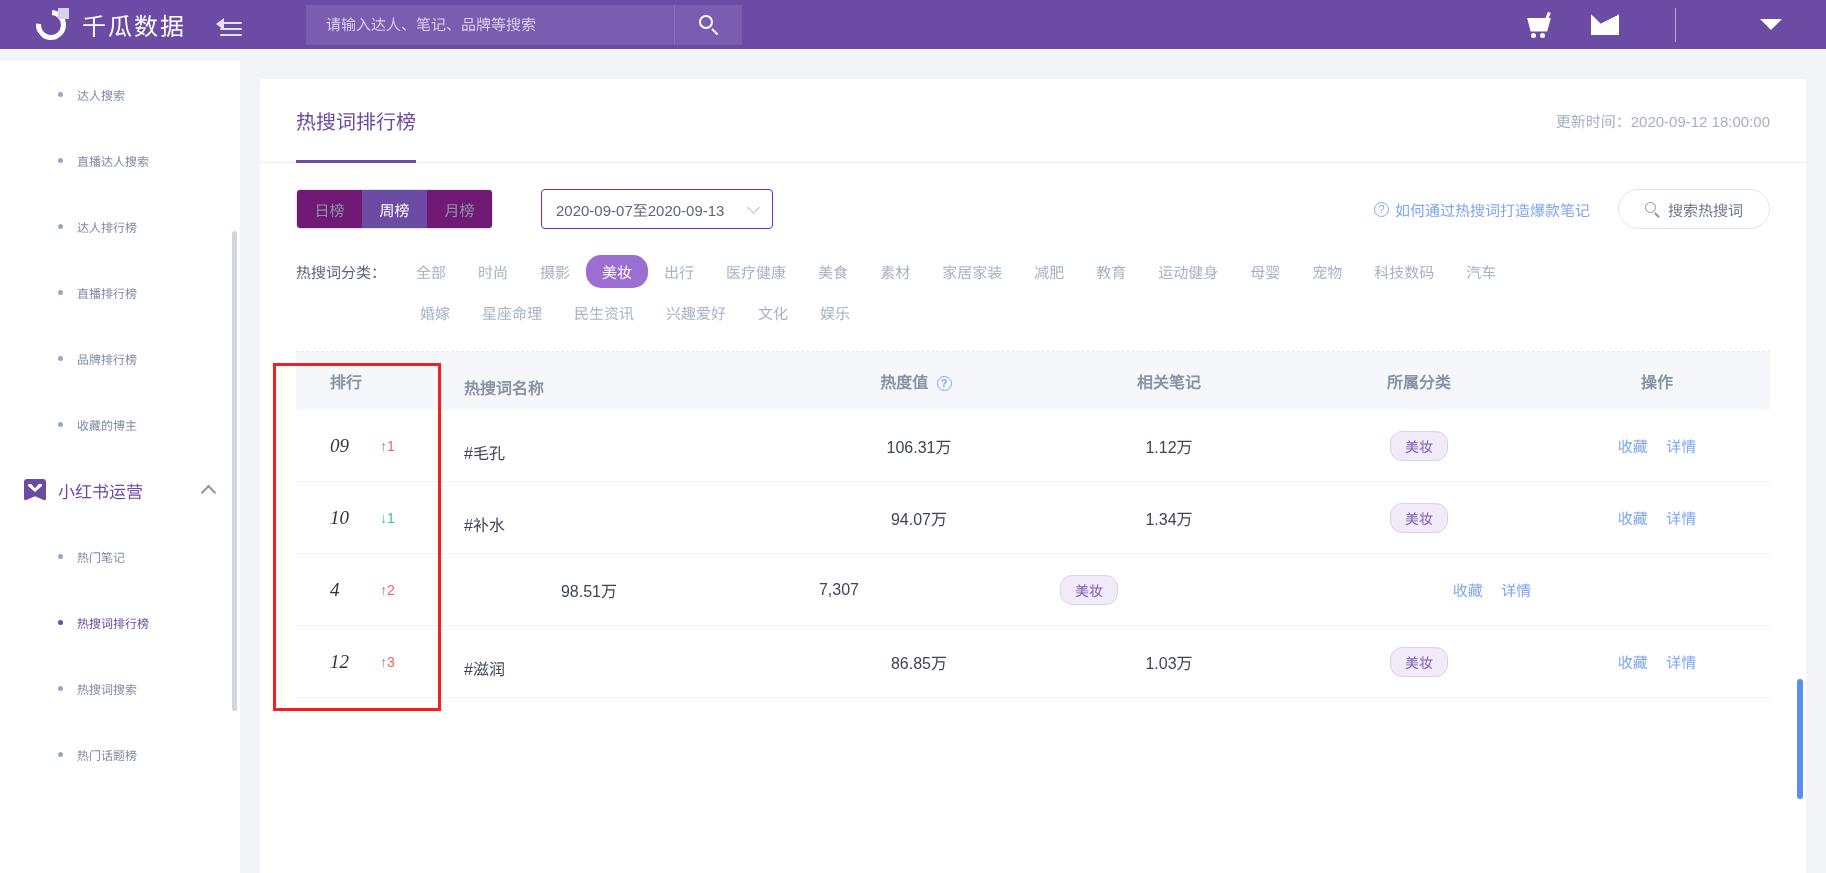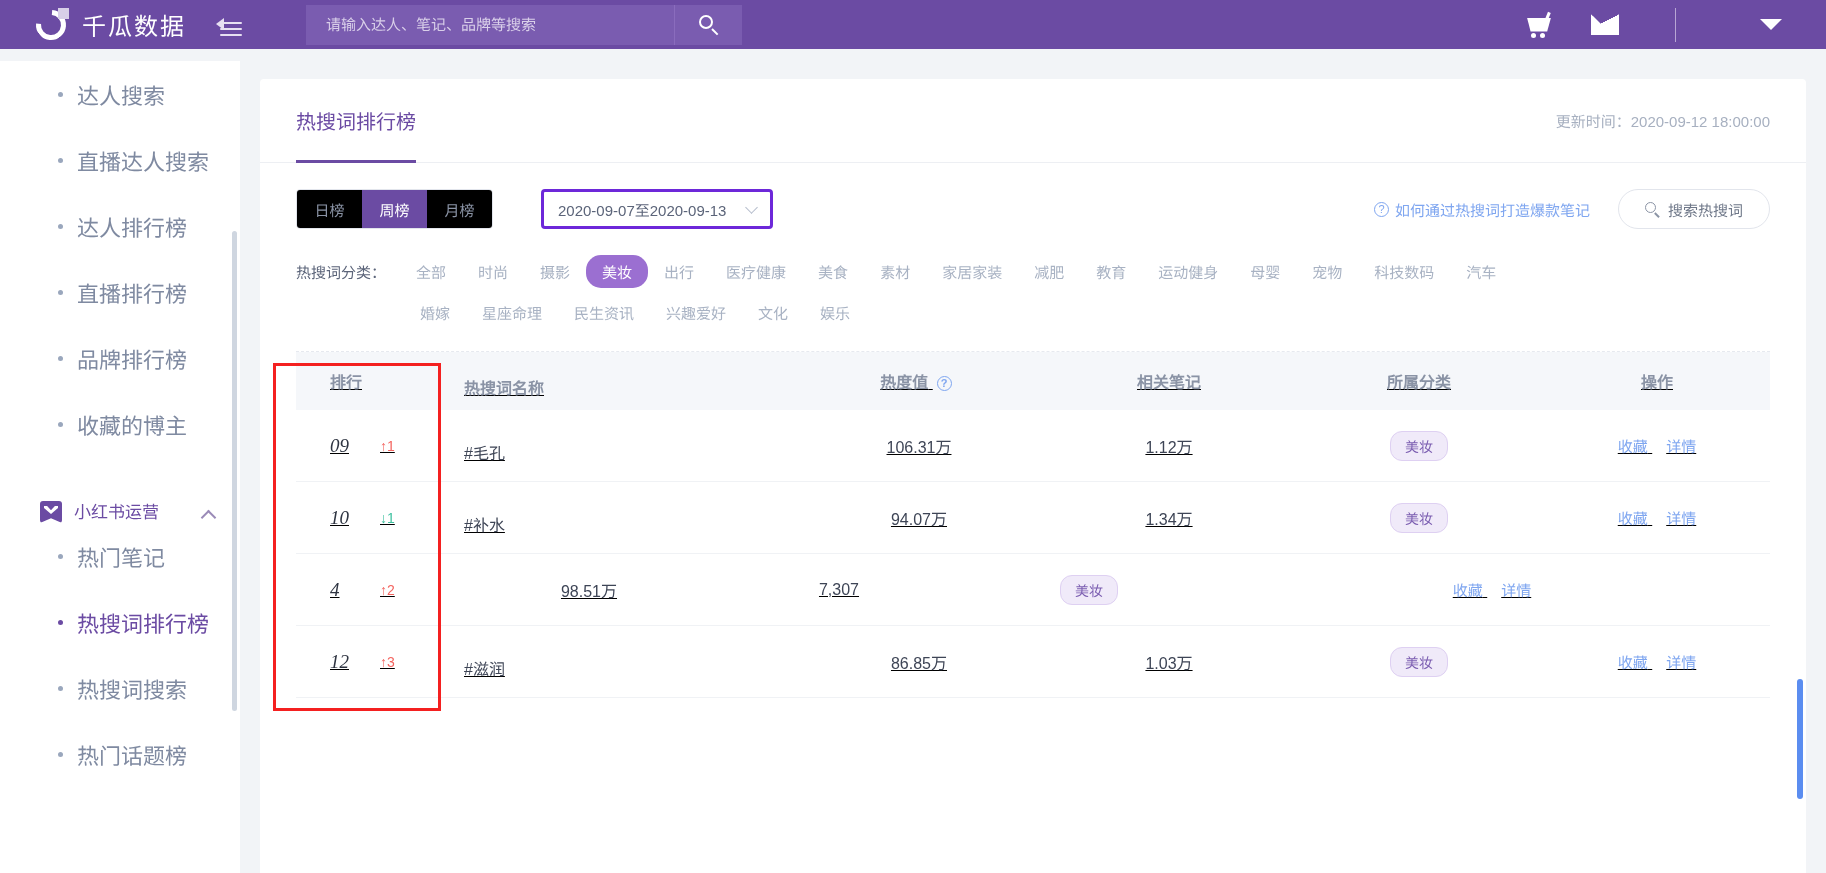--- a/index.html
+++ b/index.html
@@ -132,27 +132,27 @@
   }
   .side-scroll { position: relative; padding-top: 0px; }
   .side-sub {
     height: 66px; display: flex; align-items: center;
     padding-left: 58px; cursor: pointer;
   }
   .side-sub .dot {
     width: 5px; height: 5px; background: #9aa7bd; border-radius: 50%;
     margin-right: 14px; flex: none;
   }
-  .side-sub .lbl { font-size: 22px; color: #7f8aa1; }
+  .side-sub .lbl { font-size: 12px; color: #7f8aa1; }
   .side-sub.active .lbl { color: #6b4ba3; }
   .side-sub.active .dot { background: #6b4ba3; }
 
   .side-group {
-    height: 66px; display: flex; align-items: flex-end;
-    padding-left: 40px; padding-right: 26px; cursor: pointer;
+    height: 66px; display: flex; align-items: center;
+    padding-left: 24px; padding-right: 26px; cursor: pointer;
   }
   .side-group .gicon {
     width: 22px; height: 22px; background: #6b4ba3; border-radius: 3px;
     margin-right: 12px; position: relative; flex: none;
     clip-path: polygon(0 0, 100% 0, 100% 100%, 50% 78%, 0 100%);
   }
   .side-group .gicon::after {
     content: ""; position: absolute; left: 4px; top: 5px;
     width: 14px; height: 8px;
     background: #ffffff;
@@ -205,27 +205,27 @@
     padding: 26px 36px 0 36px;
   }
   .seg {
     display: flex; border: 1px solid #e2e5ec; border-radius: 4px; overflow: hidden;
     height: 40px;
   }
   .seg div {
     min-width: 65px; padding: 0 14px; height: 38px;
     display: flex; align-items: center; justify-content: center;
     font-size: 15px; color: #8a93a5; cursor: pointer;
-    background: #000000;
+    background: #701a75;
   }
   .seg div.on { background: #6b4ba3; color: #fff; font-family: Liberation Serif, serif; }
 
   .datepick {
     margin-left: 48px; height: 40px; width: 232px;
-    border: 3px solid #6d28d9; border-radius: 4px;
+    border: 1px solid #6d28d9; border-radius: 4px;
     display: flex; align-items: center; padding: 0 14px;
     font-size: 15px; color: #5b6479; cursor: pointer;
   }
   .datepick .dd {
     margin-left: auto; width: 9px; height: 9px;
     border-right: 1.6px solid #b4bccb; border-bottom: 1.6px solid #b4bccb;
     transform: rotate(45deg); margin-top: -4px;
   }
 
   .help-link {
@@ -257,21 +257,21 @@
   }
   .cat.on { background: #9b6fd1; color: #ffffff; }
   .cat-line.second { padding-left: 108px; margin-top: 8px; }
 
   .divider-dashed {
     margin: 22px 36px 0 36px;
     border-top: 1px dashed #e6e9ef;
   }
 
   
-  .tbl { margin: 0 36px; text-decoration: underline; }
+  .tbl { margin: 0 36px; }
   .tbl-head {
     display: flex; height: 58px; align-items: center;
     background: #f5f7fa;
     font-size: 16px; color: #8a93a5; font-weight: bold;
   }
   .tbl-row {
     display: flex; height: 72px; align-items: center;
     border-bottom: 1px solid #f0f2f5;
     font-size: 16px; color: #3e4category;
   }

